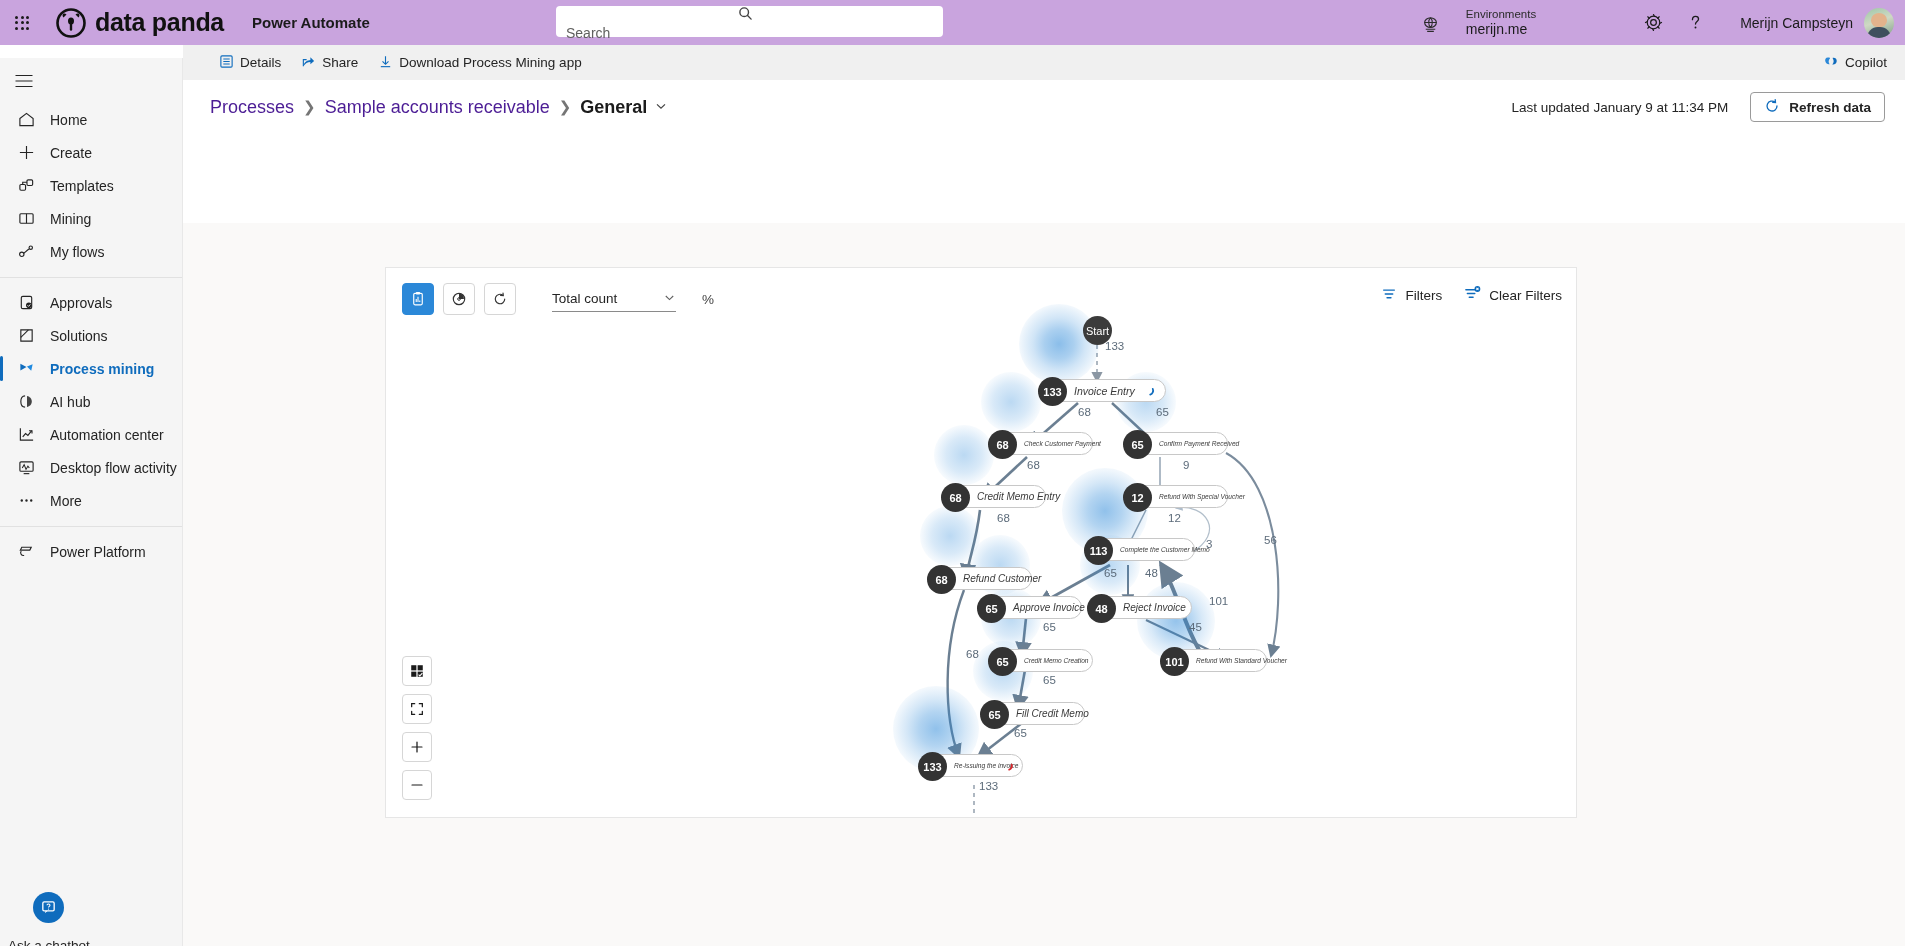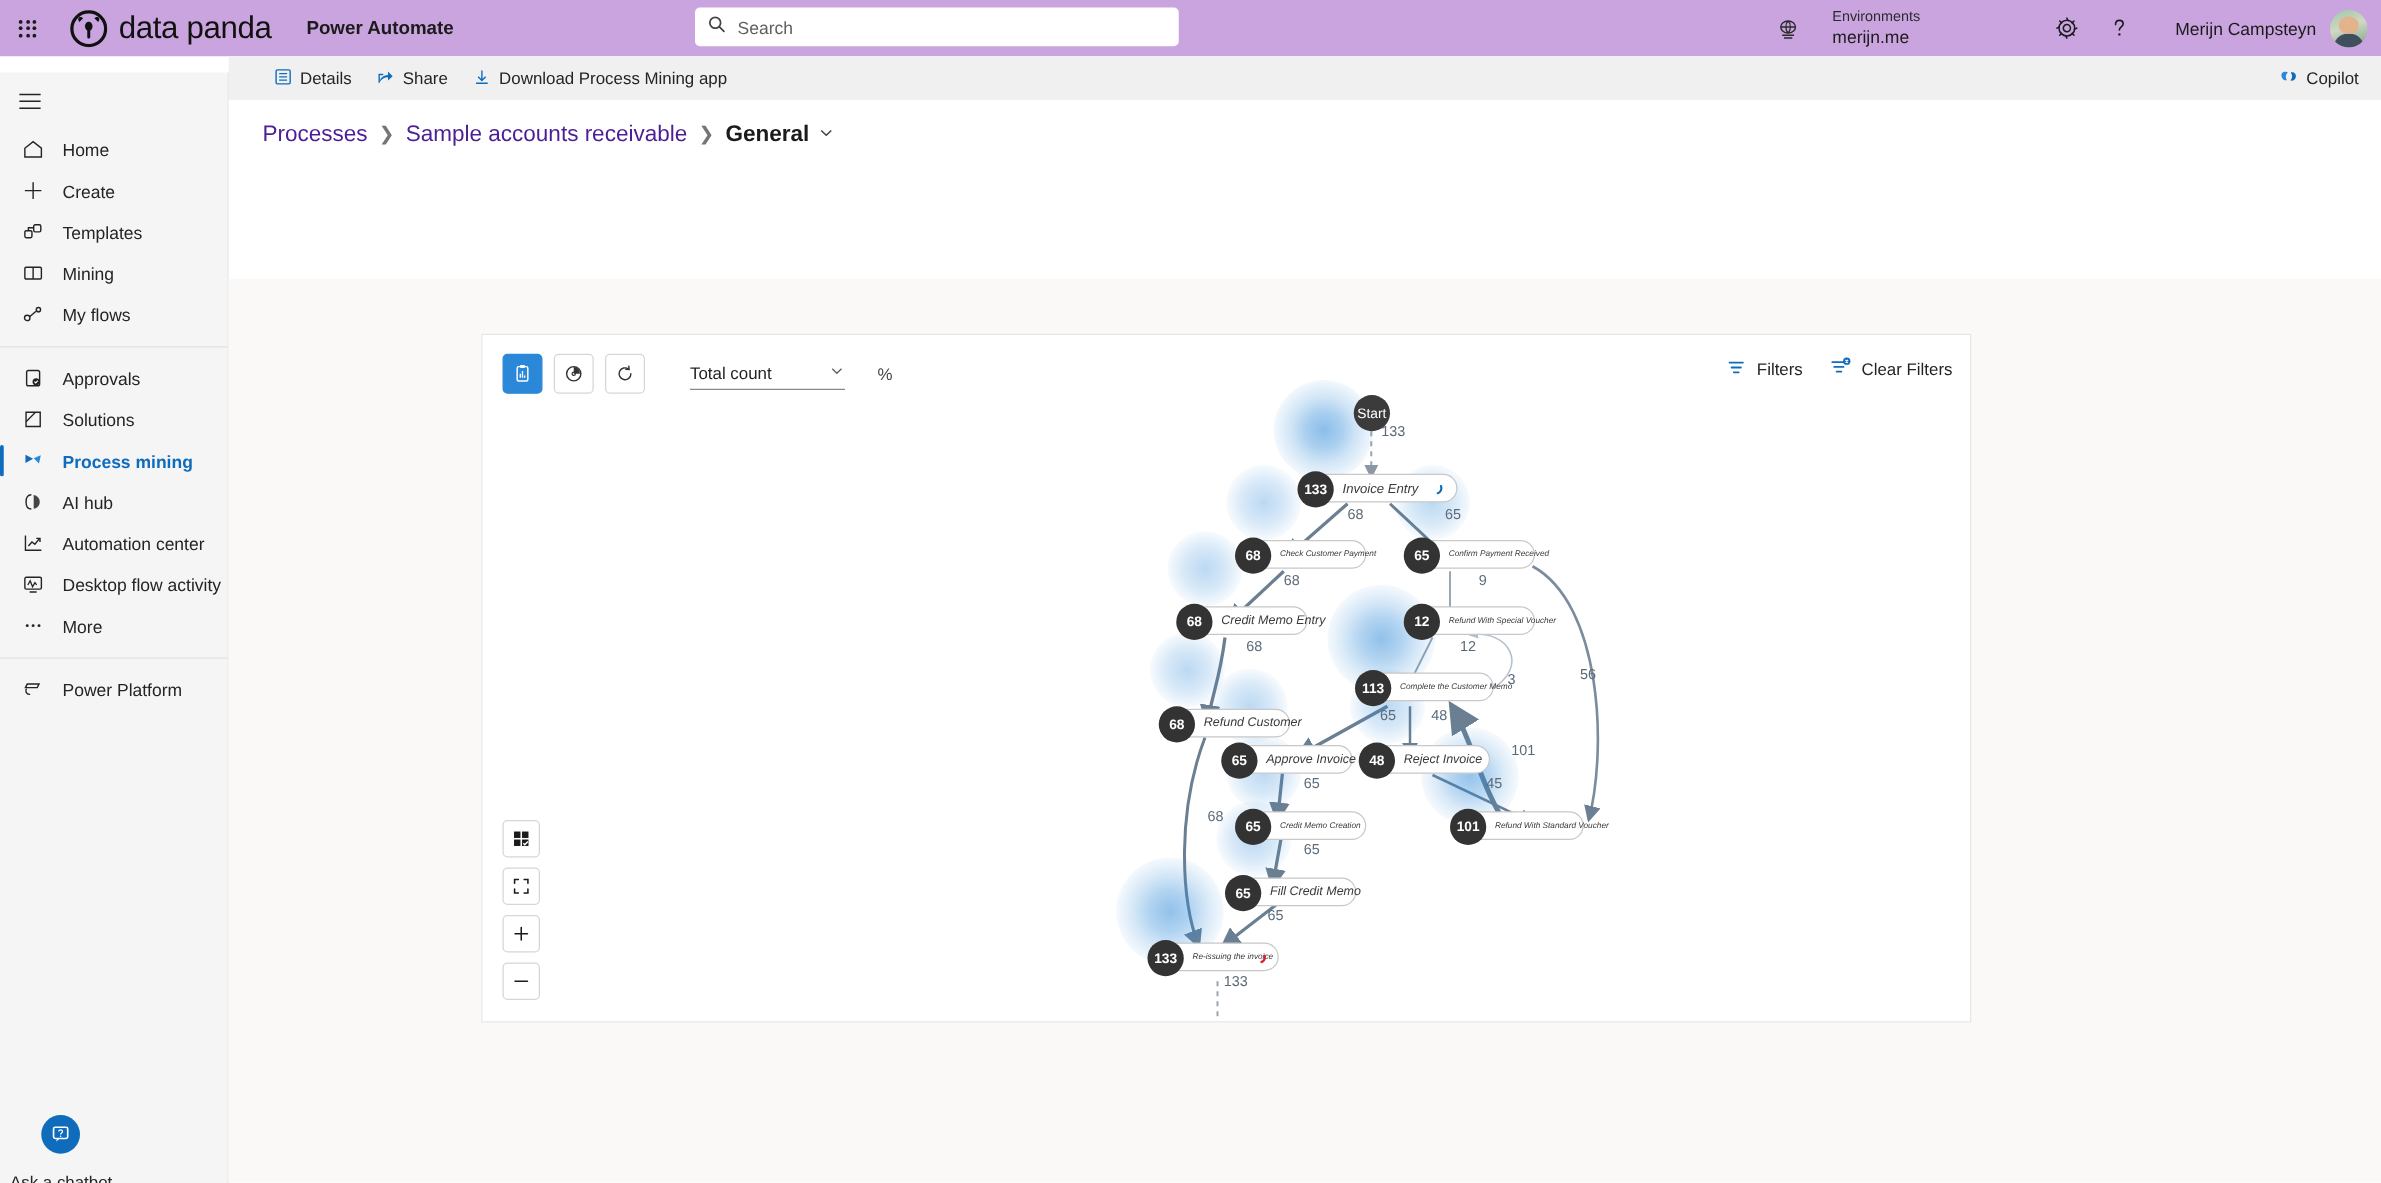--- a/index.html
+++ b/index.html
@@ -17,25 +17,25 @@
     display: flex; align-items: center;
   }
   #waffle {
     width: 44px; height: 45px; display: flex; align-items: center; justify-content: center;
     cursor: pointer;
   }
   .waffle-grid { display: grid; grid-template-columns: repeat(3, 3px); grid-template-rows: repeat(3, 3px); gap: 2.5px; }
   .waffle-grid i { display: block; width: 3px; height: 3px; background: #1b1b1b; border-radius: 50%; }
   #brand { display: flex; align-items: center; gap: 9px; margin-left: 12px; }
   #brand .logo { width: 30px; height: 30px; }
-  #brand .name { font-size: 25px; font-weight: 400; letter-spacing: -0.3px; color: #111; }
+  #brand .name { font-size: 25px; font-weight: 700; letter-spacing: -0.3px; color: #111; }
   #appname { margin-left: 28px; font-size: 15px; font-weight: 600; color: #1b1b1b; }
   #searchwrap {
     position: absolute; left: 556px; top: 6px; width: 387px; height: 31px;
-    background: #fff; border-radius: 4px; display: flex; align-items: center; padding: 0 10px;
+    background: #fff; border-radius: 4px; display: flex; align-items: center; padding: 0 10px; flex-direction: column;
   }
   #searchwrap .mag { margin-right: 9px; flex: none; }
   #searchwrap input {
     border: 0; outline: 0; font-size: 14px; font-family: inherit; width: 100%;
     background: transparent; color: #242424;
   }
   #searchwrap input::placeholder { color: #60605f; }
   #topright { position: absolute; right: 0; top: 0; height: 45px; display: flex; align-items: center; }
   #envblock { display: flex; align-items: flex-end; gap: 26px; }
   #envblock .envtext { line-height: 1.25; }
@@ -432,20 +432,32 @@
       <span class="crumb">Processes</span>
       <span class="sep">❯</span>
       <span class="crumb">Sample accounts receivable</span>
       <span class="sep">❯</span>
       <span class="crumb current">General</span>
       <span style="margin-left:-2px;">
         <svg width="14" height="14" viewBox="0 0 14 14">
             <path d="M3 5.4 L7 9.2 L11 5.4" fill="none" stroke="#424242" stroke-width="1.2"></path>
           </svg>
       </span>
+    </div>
+    <div id="bcright">
+      <span id="lastupdated">Last updated January 9 at 11:34 PM</span>
+      <button id="refreshbtn">
+        <span>
+          <svg width="16" height="16" viewBox="0 0 18 18">
+            <path d="M14.6 9 A5.6 5.6 0 1 1 12.4 4.6" fill="none" stroke="#0f6cbd" stroke-width="1.5" stroke-linecap="round"></path>
+            <path d="M12.6 1.9 L12.9 5 L9.8 4.8" fill="none" stroke="#0f6cbd" stroke-width="1.5" stroke-linecap="round"></path>
+          </svg>
+        </span>
+        <span>Refresh data</span>
+      </button>
     </div>
   </div>
 
 
   <div id="mapshell">
     <div id="mappanel">
 
       <div id="maptoolbar">
         <div class="tbtn sel">
           <svg width="16" height="16" viewBox="0 0 18 18">

